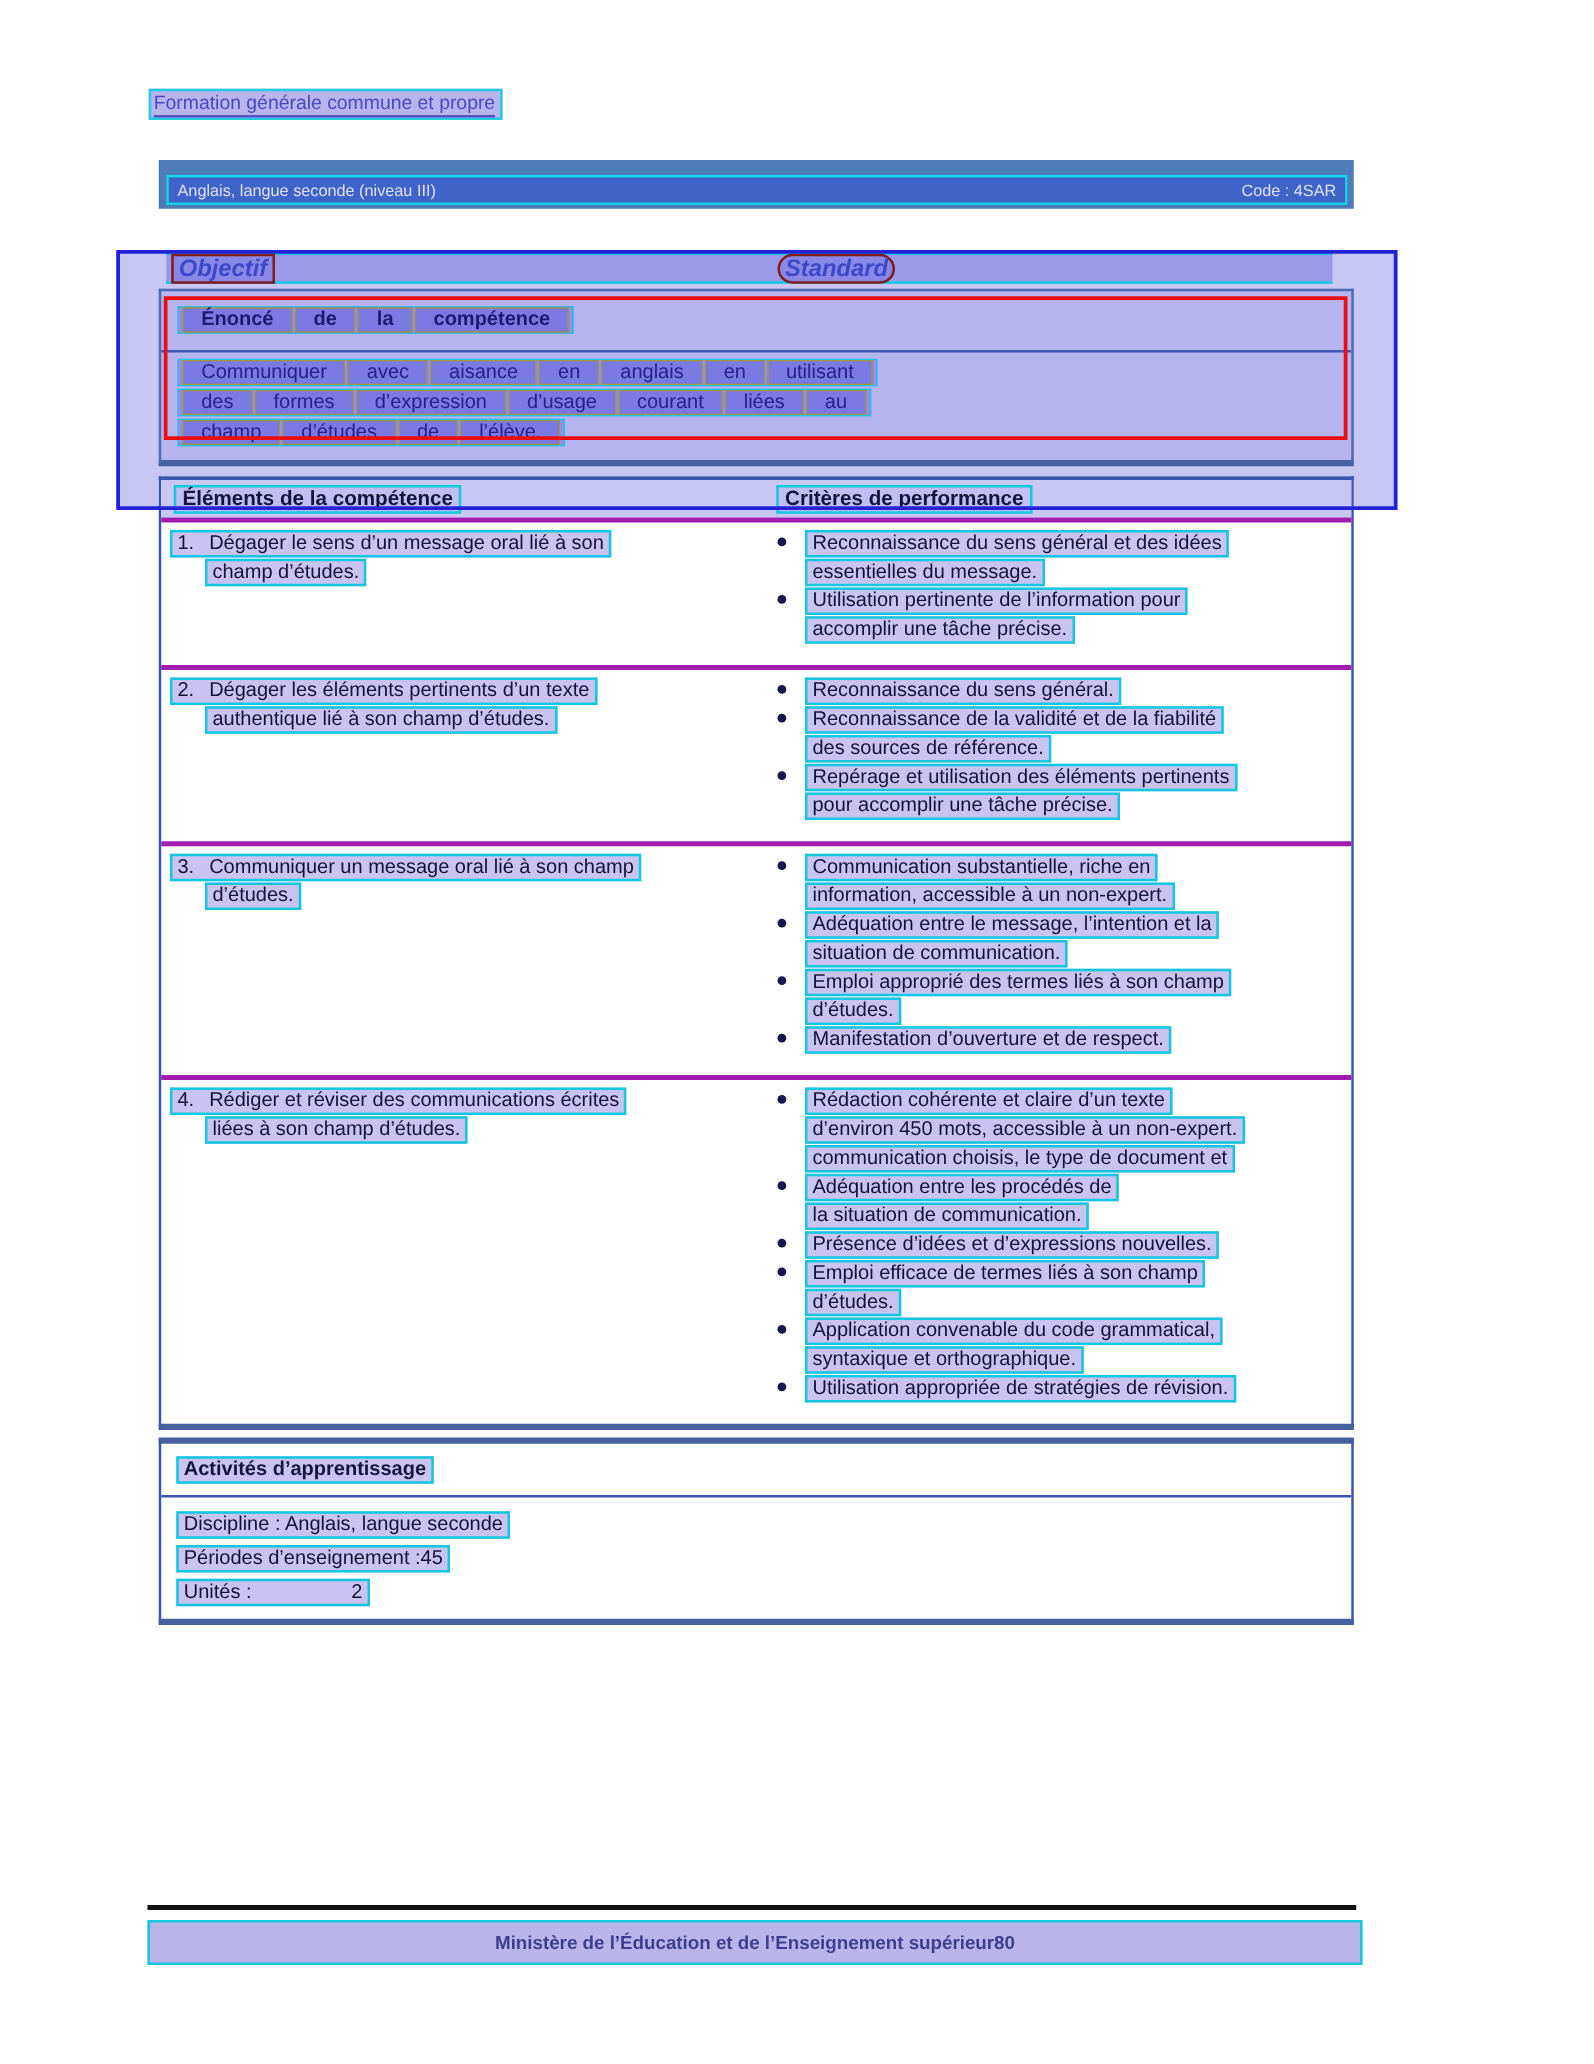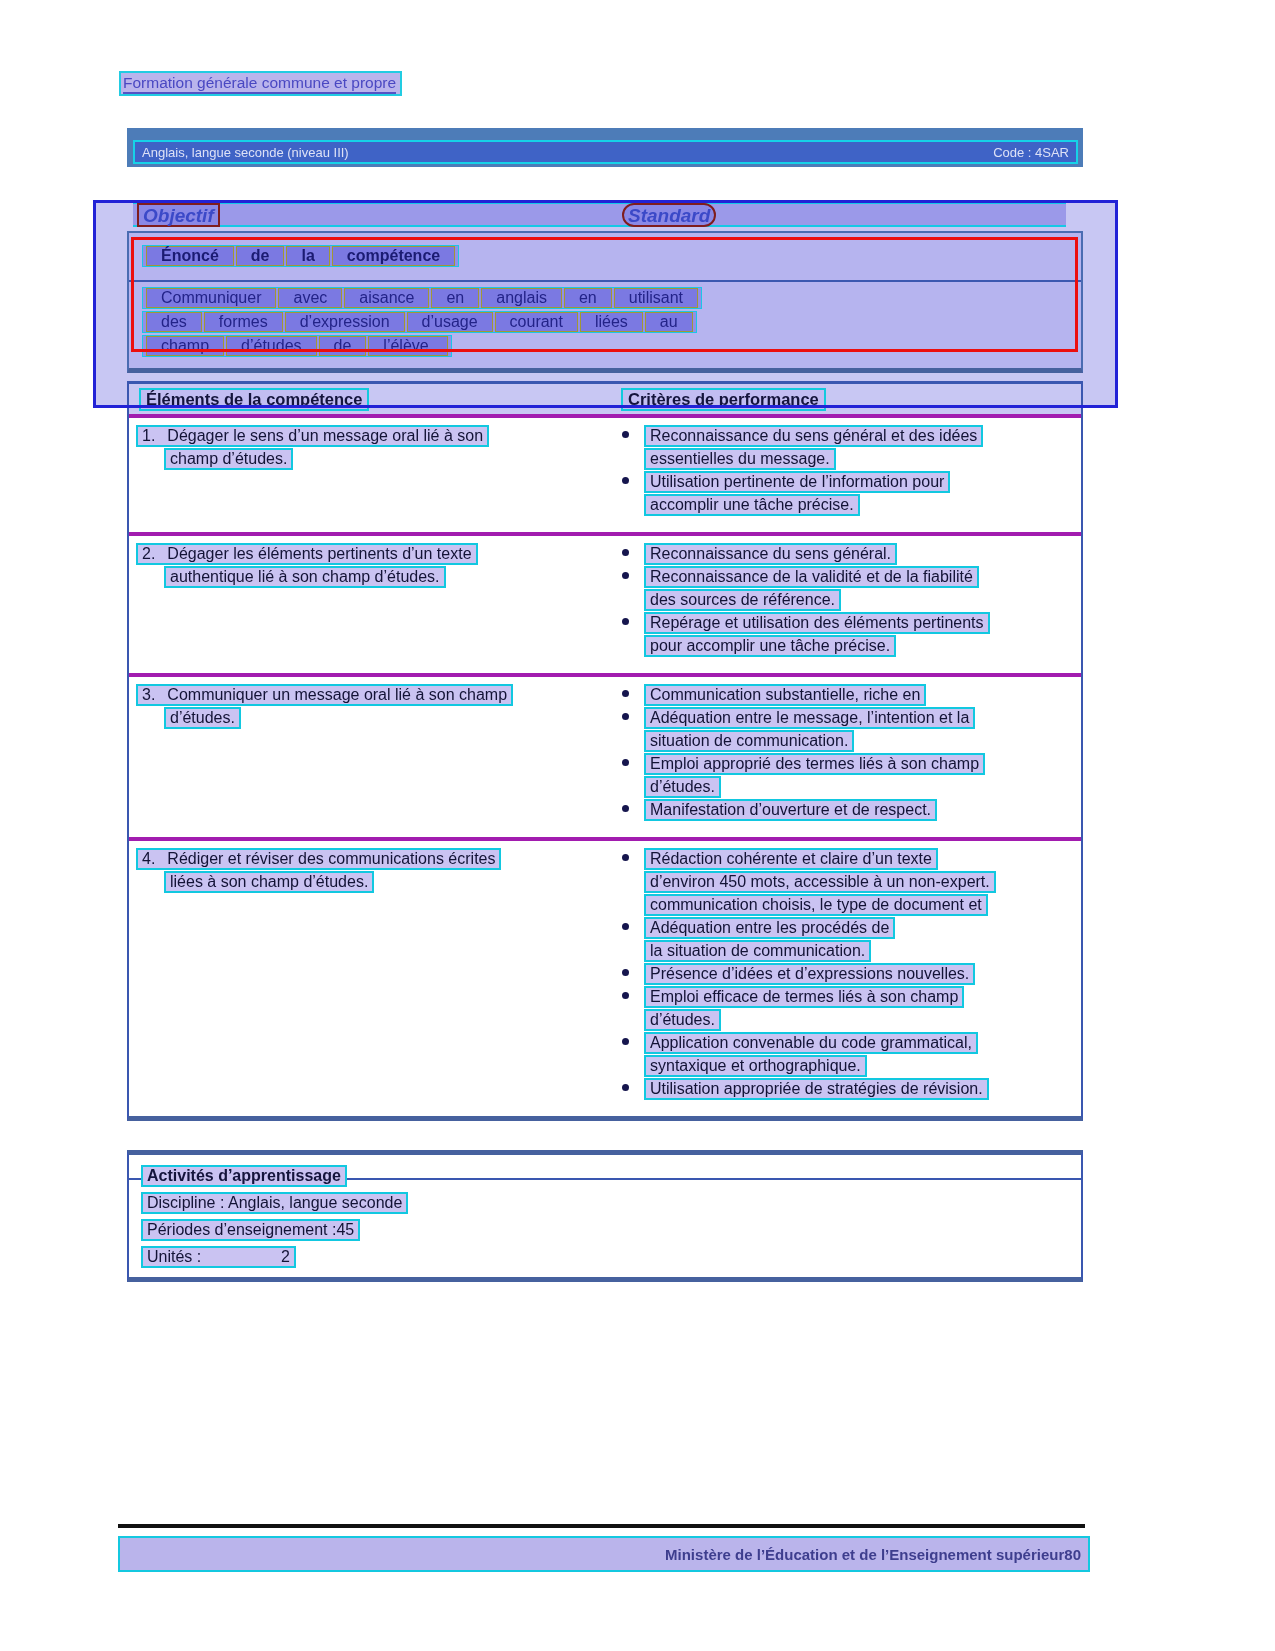--- a/index.html
+++ b/index.html
@@ -58,32 +58,32 @@
   .crit-line{height:23px;line-height:23px;white-space:nowrap;}
   .crit-line.cont{padding-left:22px;}
   .hl{display:inline-block;background:#cac3f2;border:2px solid #12c8e0;color:#131336;
     font-size:16px;line-height:18px;padding:0 4px;box-sizing:border-box;vertical-align:middle;}
   .num{display:inline-block;margin-right:12px;}
   .dot{display:inline-block;width:7px;height:7px;border-radius:50%;background:#16164e;margin-right:15px;vertical-align:middle;position:relative;top:-1px;}
 
   
   .act-box{left:127px;top:1150px;width:956px;background:#ffffff;
     border:2px solid #3a57b0;border-top:5px solid #46619e;border-bottom:5px solid #46619e;z-index:1;}
-  .act-title-row{height:25px;border-bottom:2px solid #3a57b0;padding:10px 0 0 12px;box-sizing:border-box;}
+  .act-title-row{height:43px;border-bottom:2px solid #3a57b0;padding:10px 0 0 12px;box-sizing:border-box;}
   .act-body{padding:8px 0 8px 12px;}
   .act-line{height:27px;line-height:27px;white-space:nowrap;}
   .lbl{display:inline-block;}
   .lbl0{min-width:81px;}
   .lbl1{min-width:188px;}
   .lbl2{min-width:134px;}
 
   
   .footer-rule{left:118px;top:1524px;width:967px;height:4px;background:#111111;}
   .footer-band{left:118px;top:1536px;width:972px;height:24px;background:#bab4eb;border:2px solid #14c8e0;
-    display:flex;justify-content:flex-end;align-items:center;padding:16px 7px;box-sizing:border-box;}
+    display:flex;justify-content:center;align-items:center;padding:16px 7px;box-sizing:border-box;}
   .footer-band span{color:#3e3e8e;font-size:15px;font-weight:bold;white-space:nowrap;}
 </style>
 </head>
 <body>
 
 <div class="abs bigrect-fill"></div>
 
 <div class="abs running-header">
   <span class="rh-text">Formation générale commune et propre</span>
 </div>
@@ -145,20 +145,21 @@
     </div>
   </div>
 
   <div class="trow">
     <div class="cell-el">
       <div class="tline"><span class="hl"><span class="num">3.</span><span>Communiquer un message oral lié à son champ</span></span></div>
       <div class="tline cont"><span class="hl">d’études.</span></div>
     </div>
     <div class="cell-cr">
       <div class="crit-line"><span class="dot"></span><span class="hl">Communication substantielle, riche en</span></div>
+      <div class="crit-line cont"><span class="hl">information, accessible à un non-expert.</span></div>
       <div class="crit-line"><span class="dot"></span><span class="hl">Adéquation entre le message, l’intention et la</span></div>
       <div class="crit-line cont"><span class="hl">situation de communication.</span></div>
       <div class="crit-line"><span class="dot"></span><span class="hl">Emploi approprié des termes liés à son champ</span></div>
       <div class="crit-line cont"><span class="hl">d’études.</span></div>
       <div class="crit-line"><span class="dot"></span><span class="hl">Manifestation d’ouverture et de respect.</span></div>
     </div>
   </div>
 
   <div class="trow">
     <div class="cell-el">

